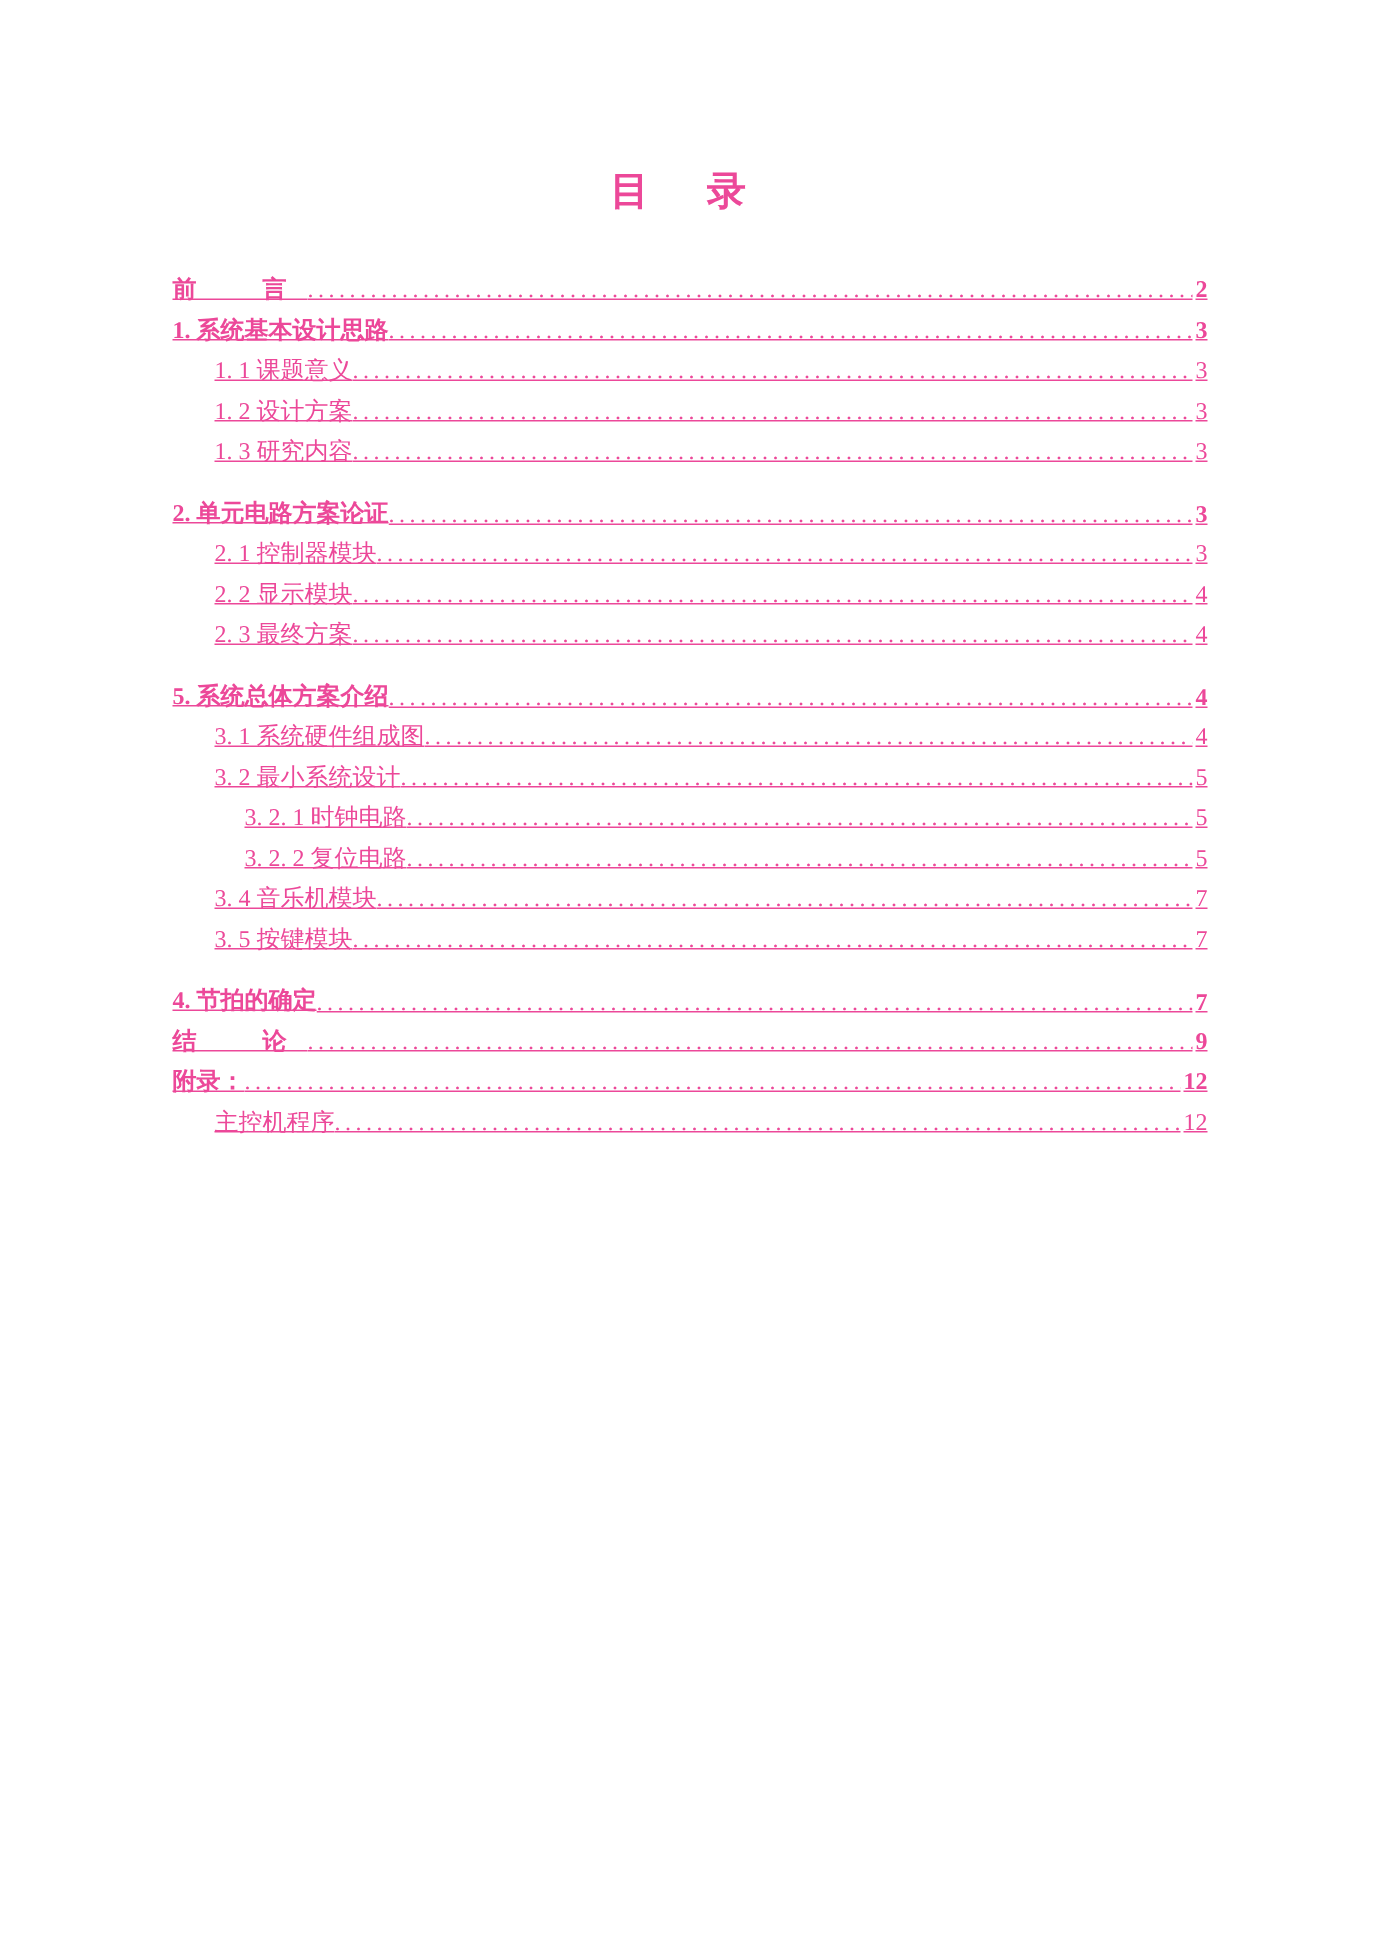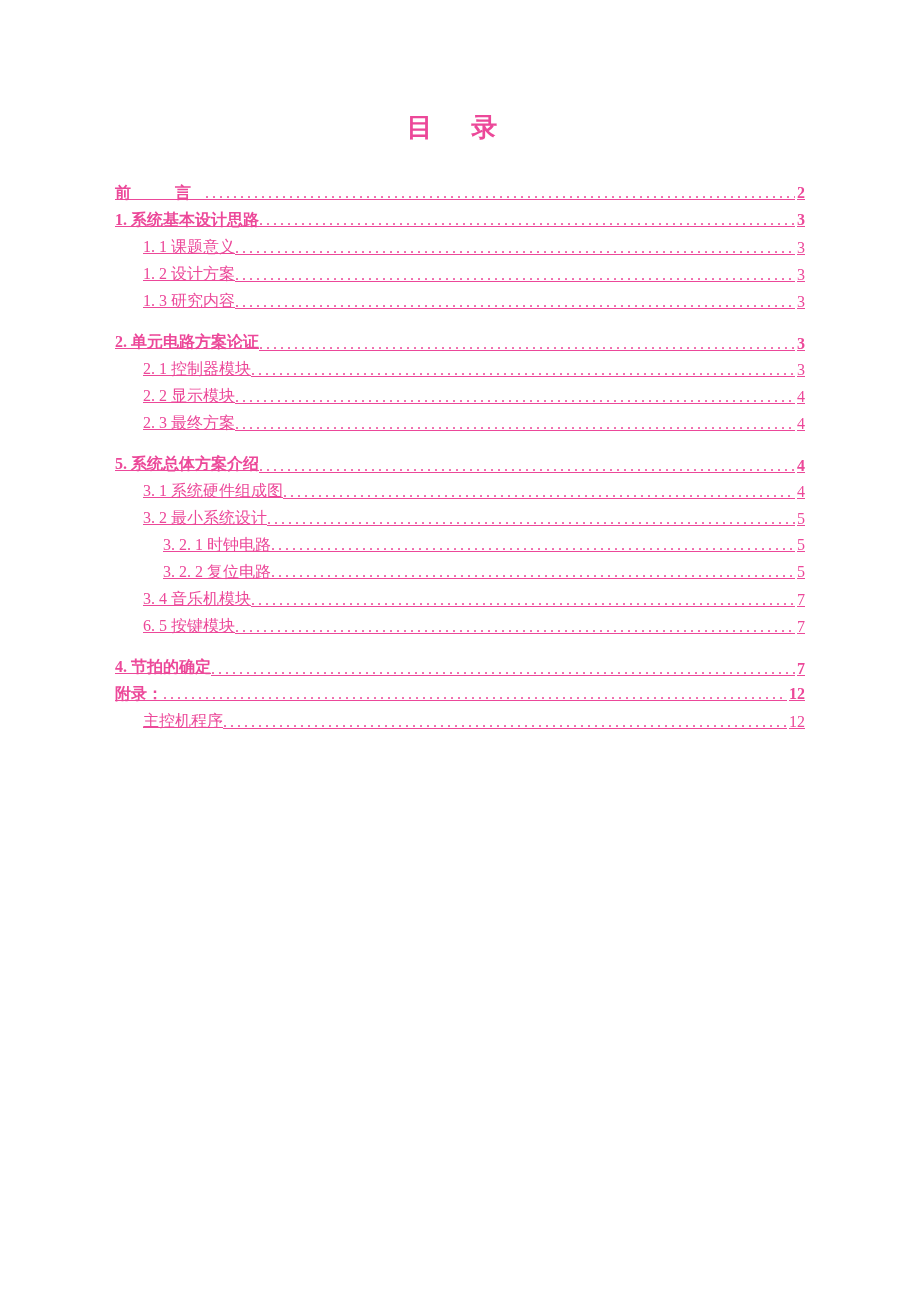--- a/index.html
+++ b/index.html
@@ -143,28 +143,33 @@
       <span class="toc-label">3. 2. 2  复位电路</span>
       <span class="toc-fill"></span>
       <span class="toc-page">5</span>
     </div>
     <div class="toc-line indent-1">
       <span class="toc-label">3. 4 音乐机模块</span>
       <span class="toc-fill"></span>
       <span class="toc-page">7</span>
     </div>
     <div class="toc-line indent-1">
-      <span class="toc-label">6. 5 按键模块</span>
+      <span class="toc-label">3. 5 按键模块</span>
       <span class="toc-fill"></span>
       <span class="toc-page">7</span>
     </div>
     <div class="toc-line bold after-group">
       <span class="toc-label">4. 节拍的确定</span>
       <span class="toc-fill"></span>
       <span class="toc-page">7</span>
+    </div>
+    <div class="toc-line bold section-top">
+      <span class="toc-label spaced">结　论</span>
+      <span class="toc-fill"></span>
+      <span class="toc-page">9</span>
     </div>
     <div class="toc-line bold section-top">
       <span class="toc-label">附录：</span>
       <span class="toc-fill"></span>
       <span class="toc-page">12</span>
     </div>
     <div class="toc-line indent-1">
       <span class="toc-label">主控机程序</span>
       <span class="toc-fill"></span>
       <span class="toc-page">12</span>

